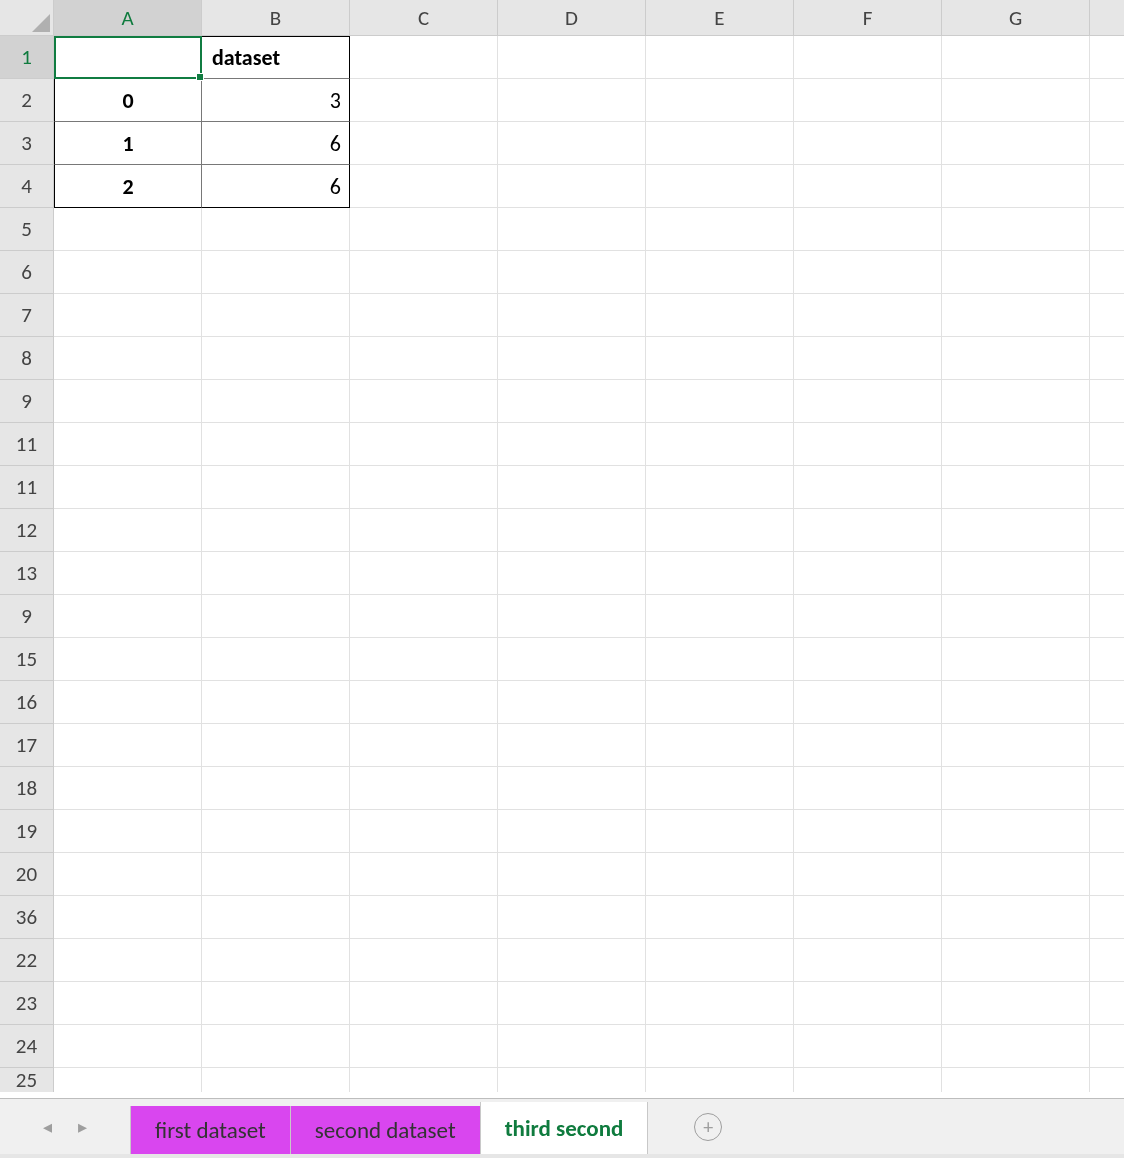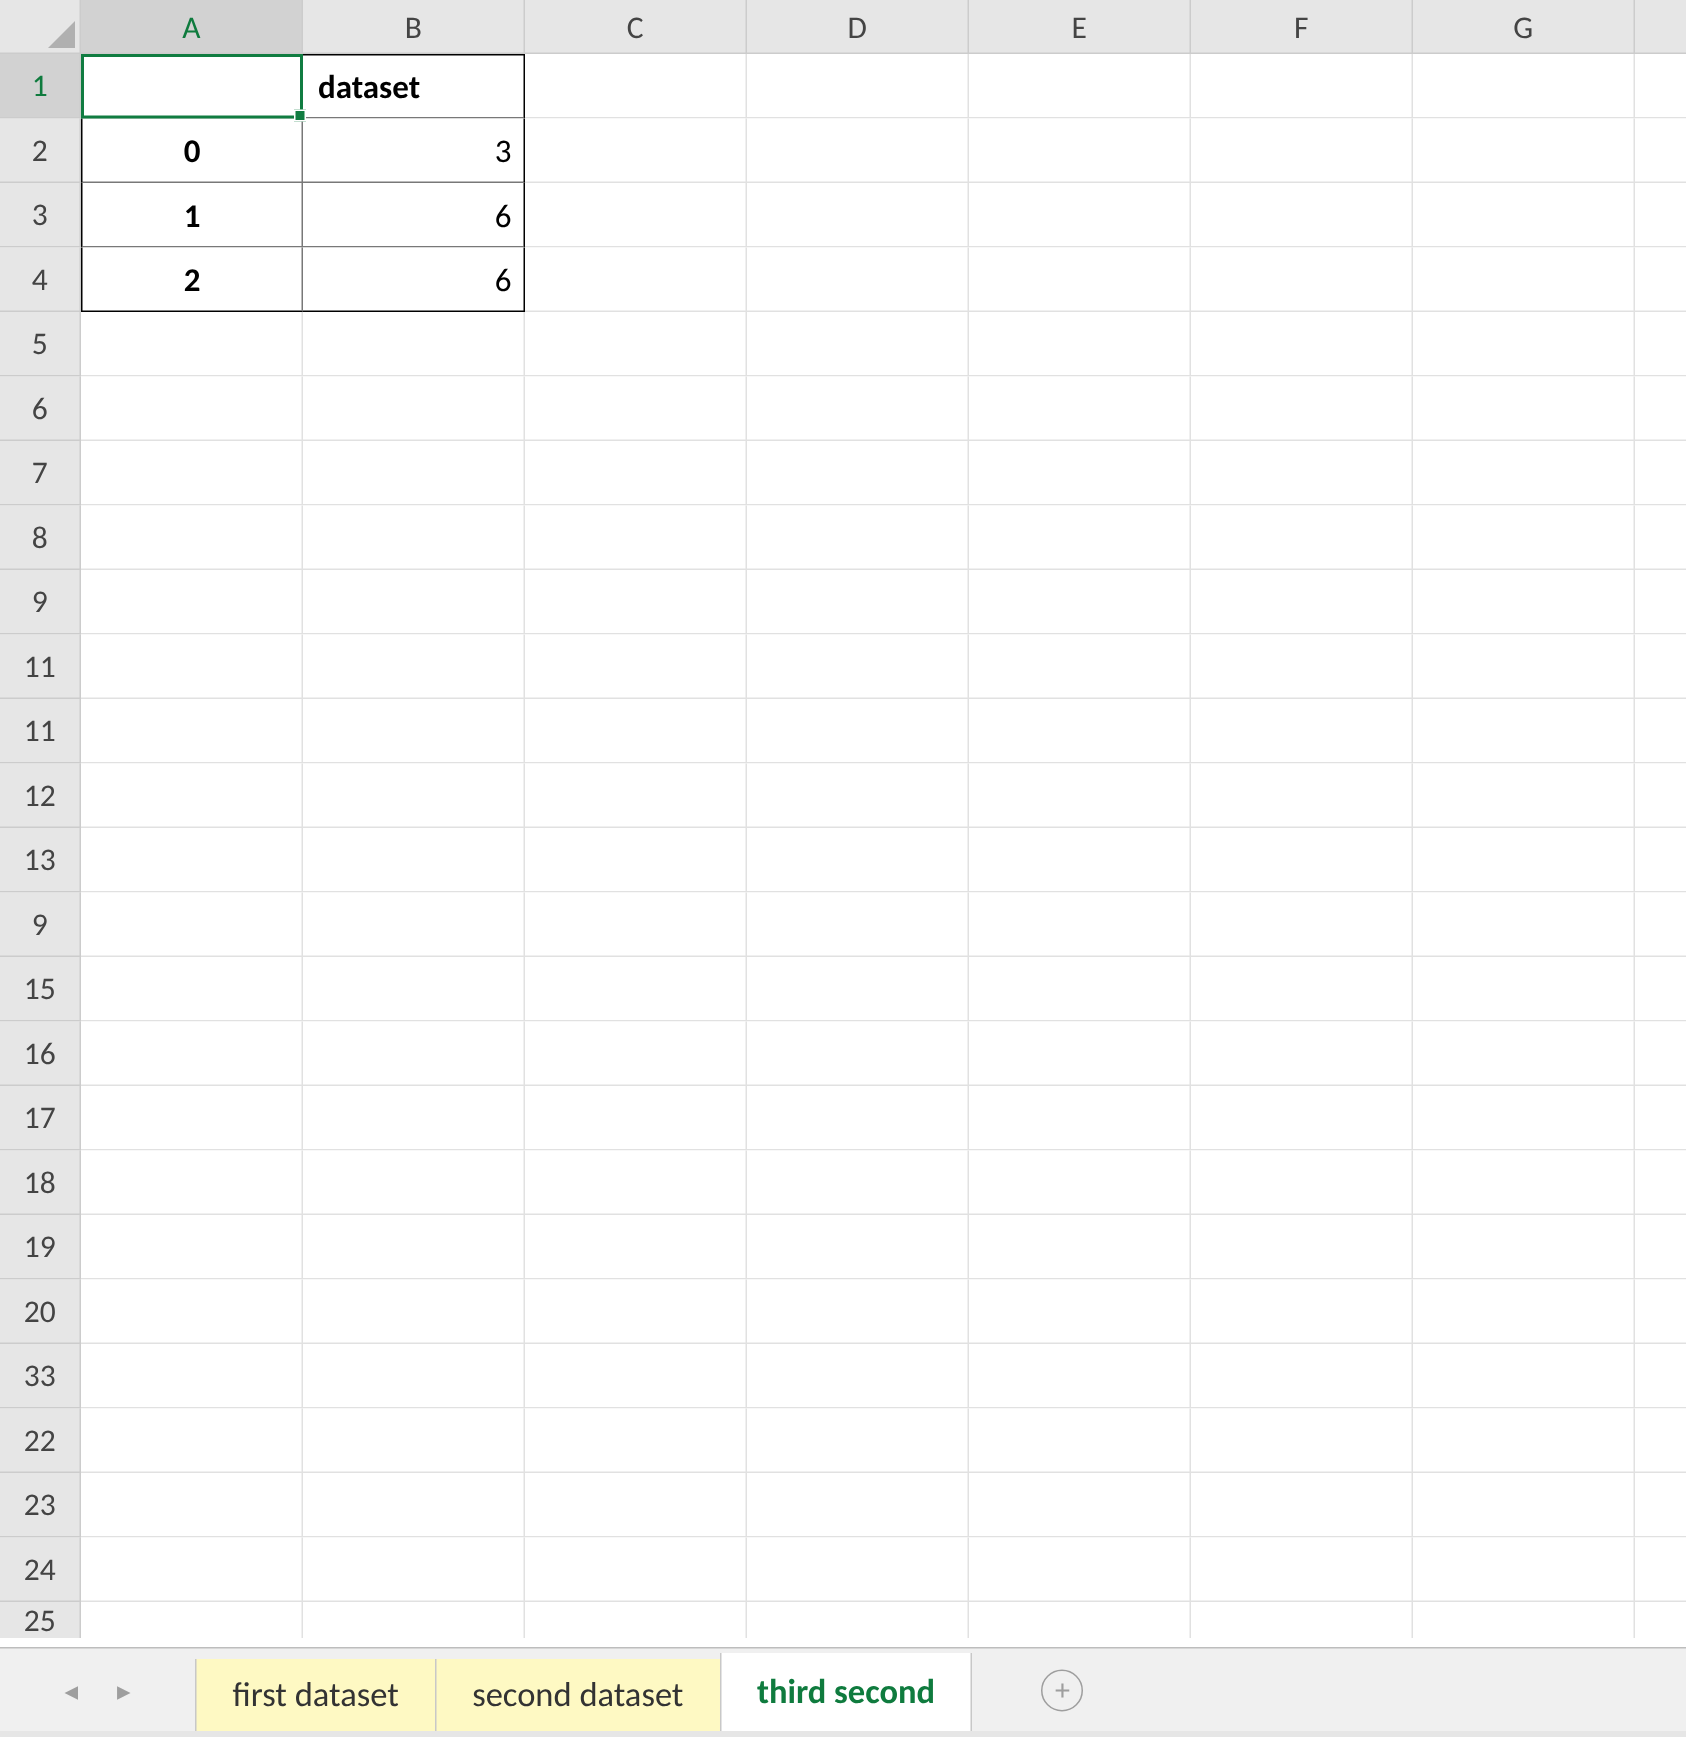--- a/index.html
+++ b/index.html
@@ -147,21 +147,21 @@
   .tab.active {
     background: #ffffff;
     font-weight: 700;
     color: #0f7b3e;
     border-bottom: none;
     height: 52px;
     margin-top: 4px;
     position: relative;
     z-index: 2;
   }
-  .tab.inactive { background: #fef9c3; }
+  .tab.inactive { background: #d946ef; }
   .new-sheet {
     width: 60px;
     display: flex; align-items: center; justify-content: center;
     margin-left: 30px;
   }
   .new-sheet-circle {
     width: 28px; height: 28px;
     border: 1.8px solid #9e9e9e;
     border-radius: 50%;
     display: flex; align-items: center; justify-content: center;
@@ -206,21 +206,21 @@
       <div class="row-header">11</div>
       <div class="row-header">12</div>
       <div class="row-header">13</div>
       <div class="row-header">9</div>
       <div class="row-header">15</div>
       <div class="row-header">16</div>
       <div class="row-header">17</div>
       <div class="row-header">18</div>
       <div class="row-header">19</div>
       <div class="row-header">20</div>
-      <div class="row-header">33</div>
+      <div class="row-header">36</div>
       <div class="row-header">22</div>
       <div class="row-header">23</div>
       <div class="row-header">24</div>
       <div class="row-header partial">25</div>
     </div>
 
   <div class="grid" id="grid">
       <div class="row">
         <div class="cell bold center top-border left-border inner-right inner-bottom"></div>
         <div class="cell bold top-border right-border-thick inner-bottom" style="padding-left: 10px;">dataset</div>

